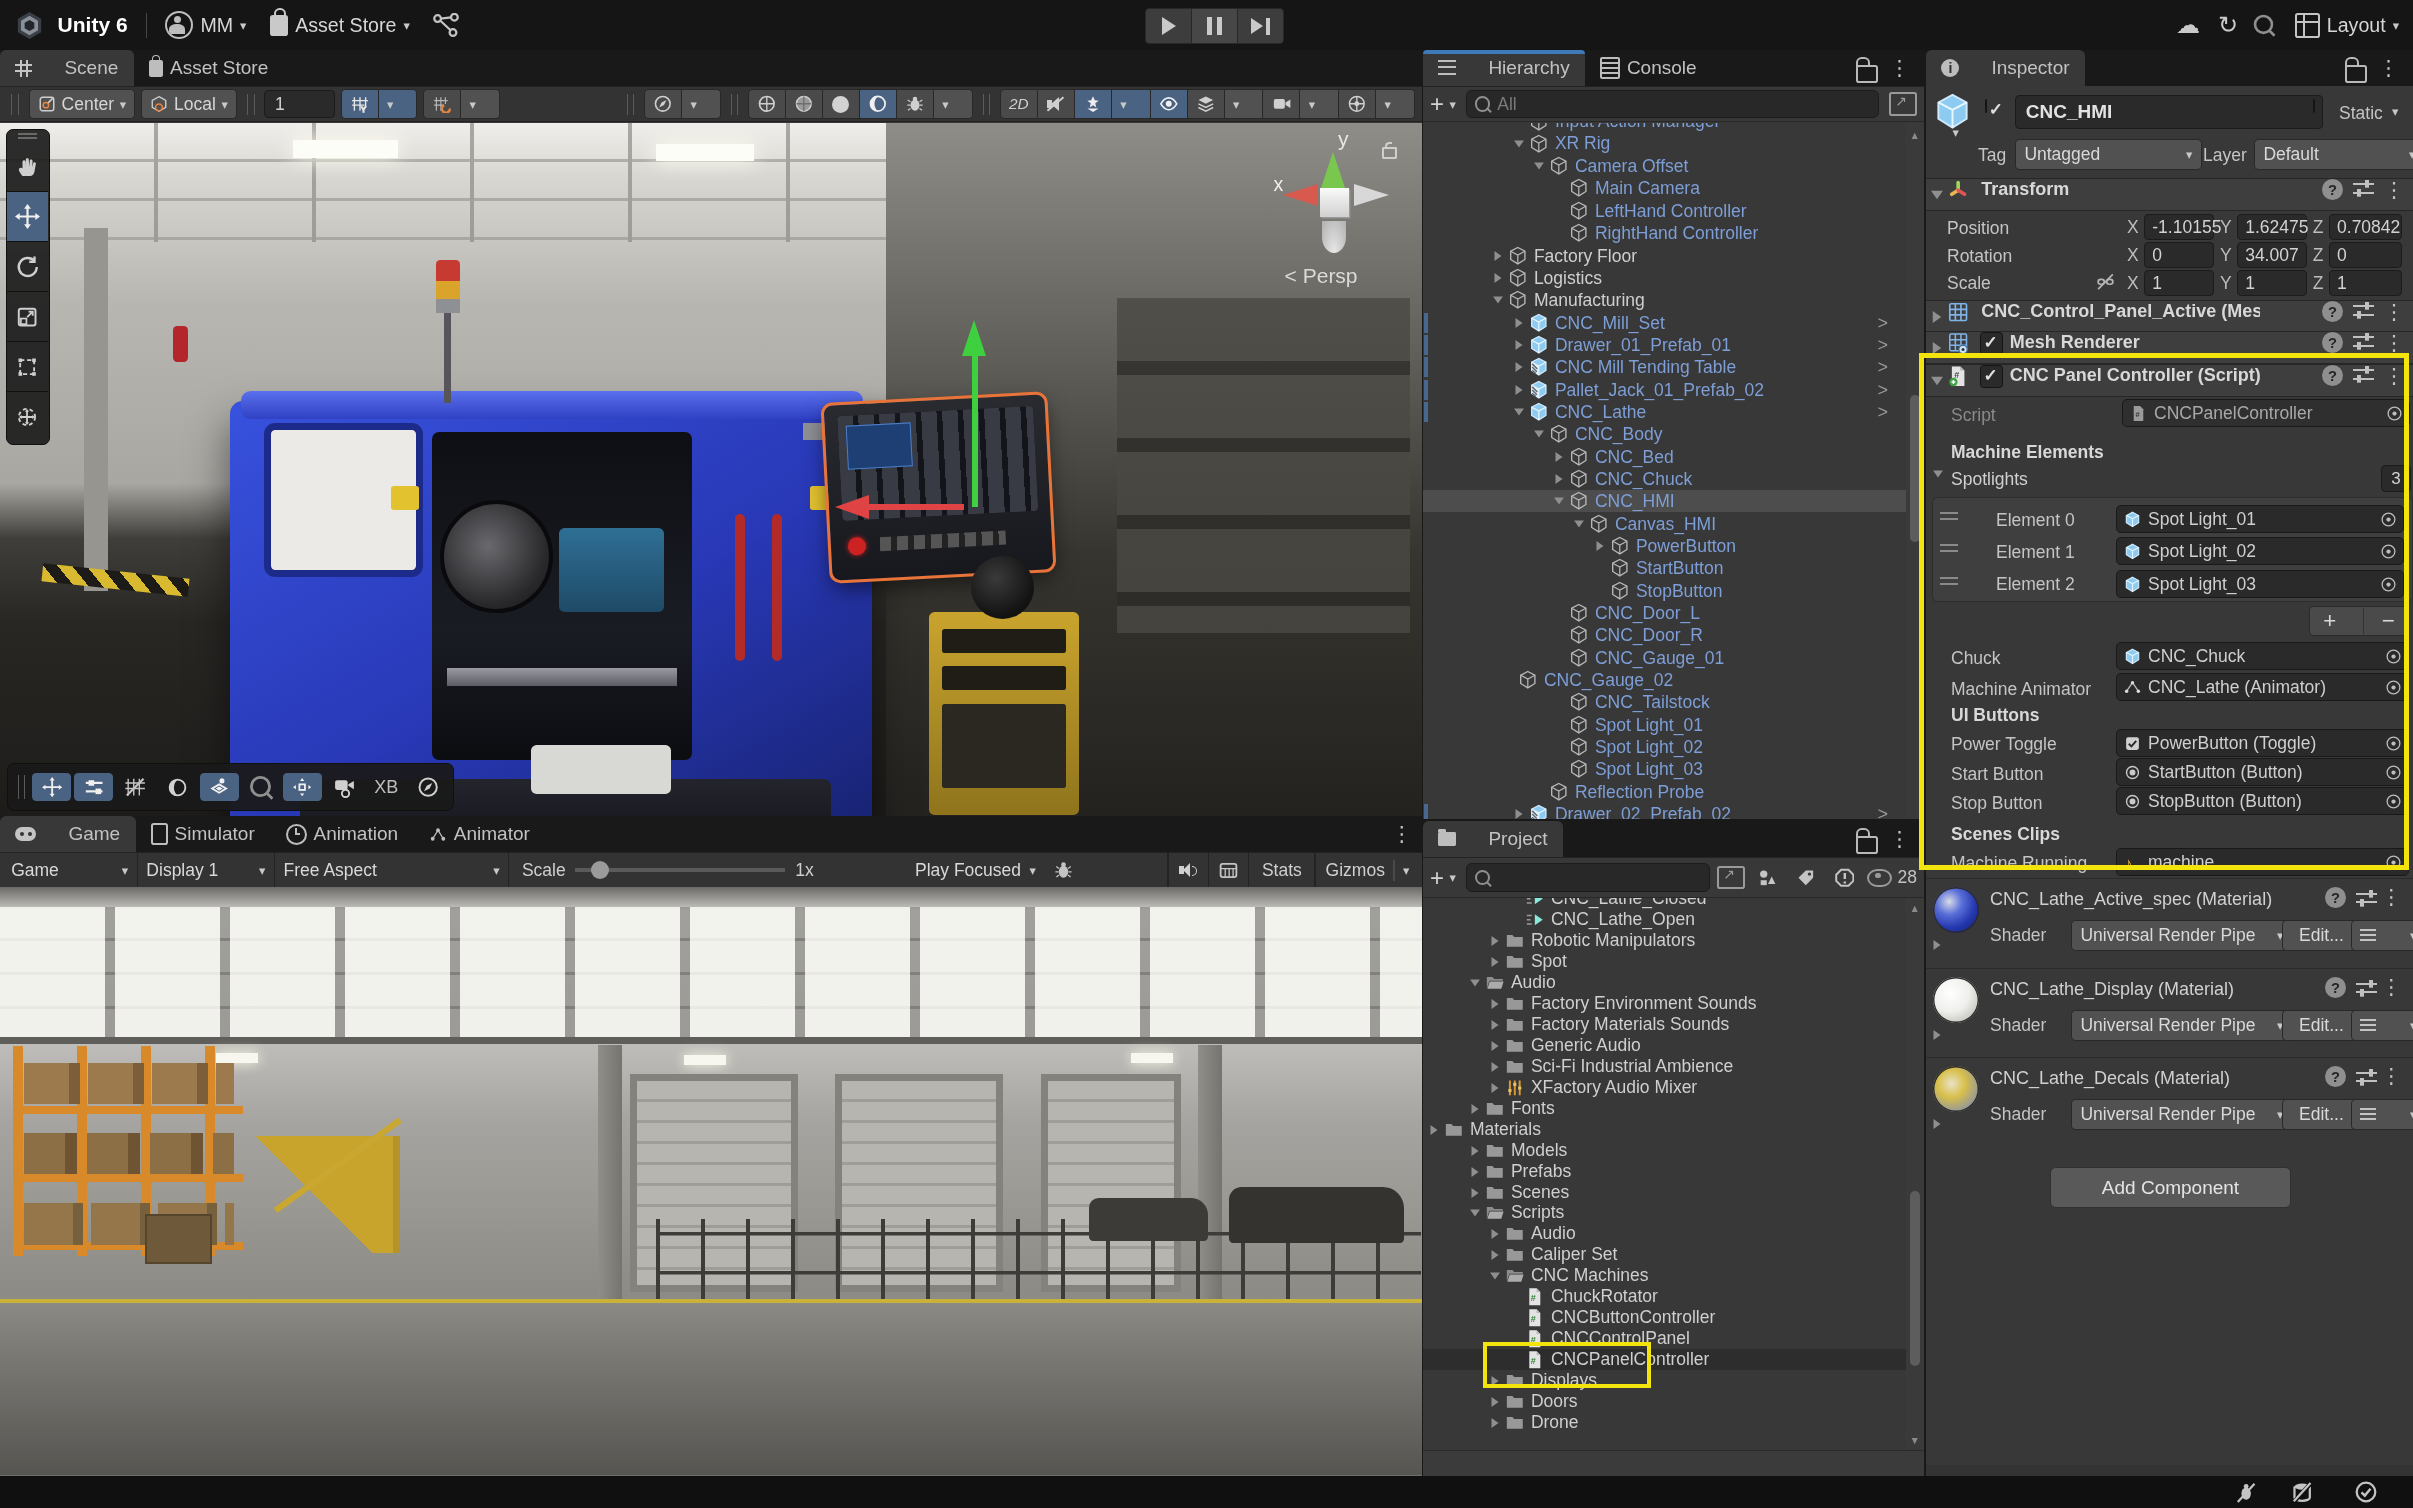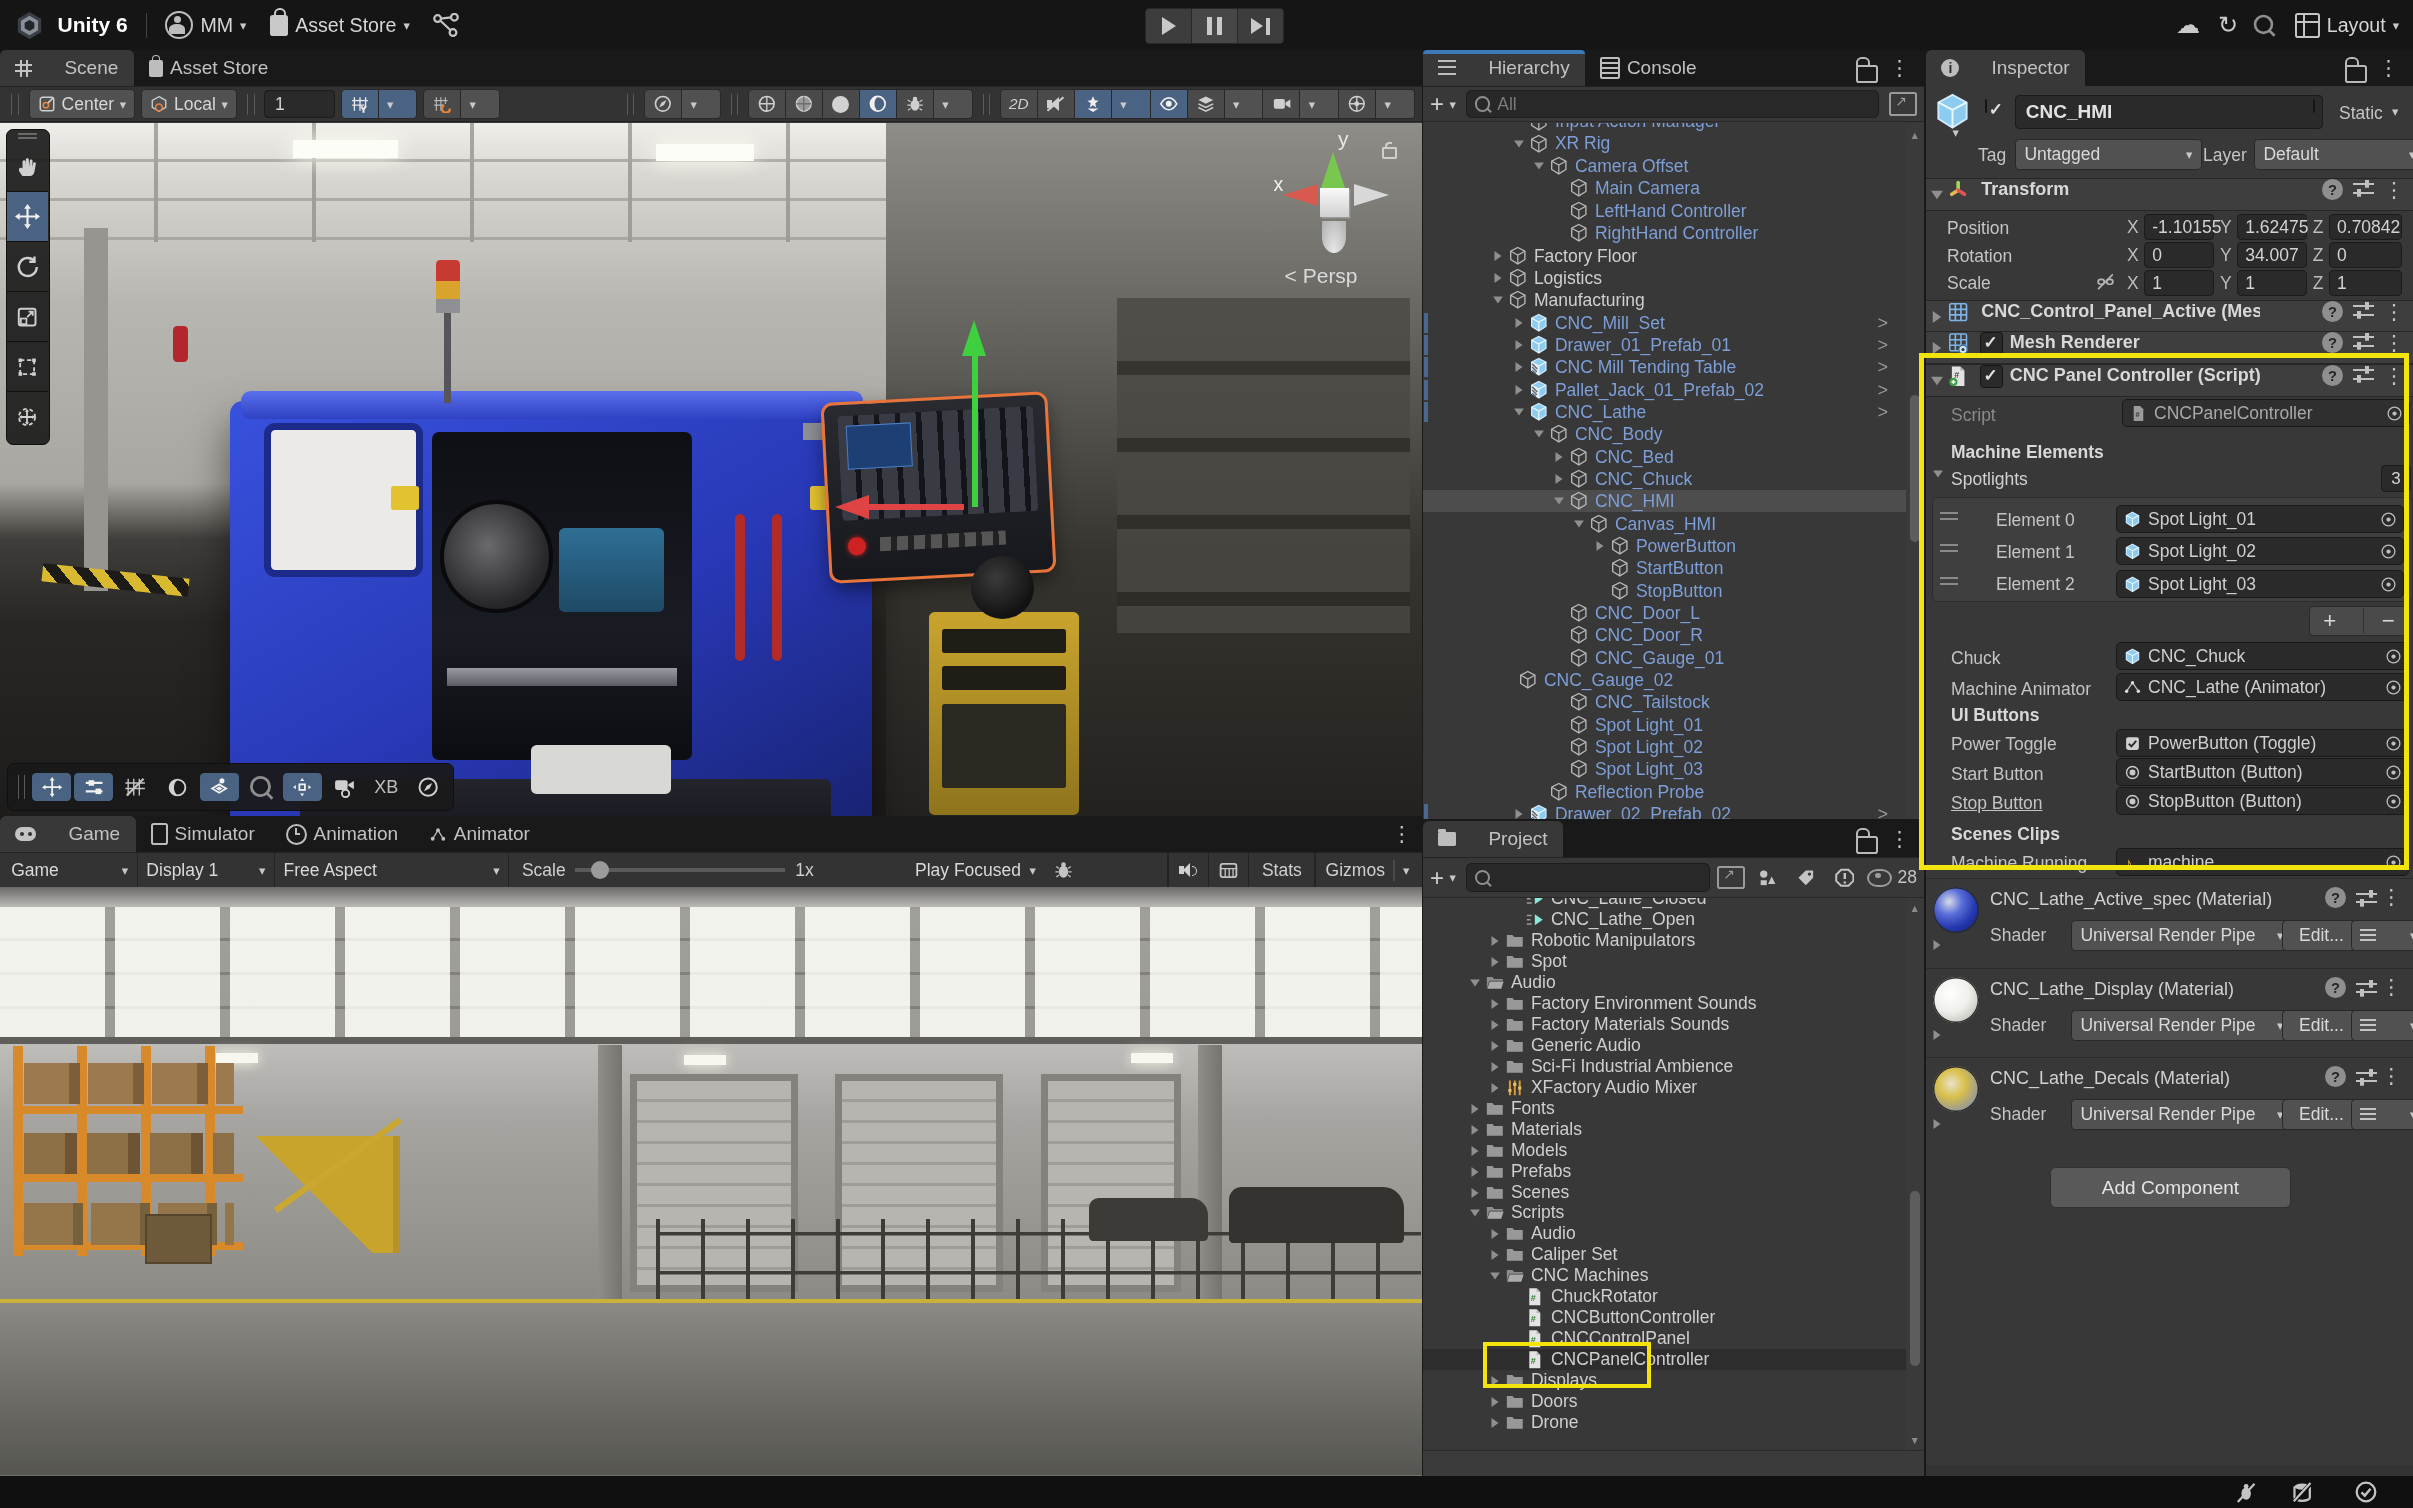--- a/index.html
+++ b/index.html
@@ -1216,21 +1216,21 @@
           <span class="arr">
             <span class="tri-c" style="transform:scale(.7);"></span>
           </span>
           <span class="ticon" style="position: relative;">
             <svg viewBox="0 0 16 16">
               <path d="M1.5 3.2h4.6l1.3 1.8h7.1v7.8H1.5Z" fill="#989898"></path>
             </svg>
           </span>
           <span class="t-wht">Fonts</span>
         </div>
-        <div class="trow" style="top: 221px; height: 21px; padding-left: 41px;">
+        <div class="trow" style="top: 221px; height: 21px; ">
           <span class="arr">
             <span class="tri-c" style="transform:scale(.7);"></span>
           </span>
           <span class="ticon" style="position: relative;">
             <svg viewBox="0 0 16 16">
               <path d="M1.5 3.2h4.6l1.3 1.8h7.1v7.8H1.5Z" fill="#989898"></path>
             </svg>
           </span>
           <span class="t-wht">Materials</span>
         </div>
@@ -1697,21 +1697,21 @@
           <svg viewBox="0 0 16 16">
             <circle cx="8" cy="8" r="5.6" fill="none" stroke="#c9c9c9" stroke-width="1.3"></circle>
             <circle cx="8" cy="8" r="2.8" fill="#c9c9c9"></circle>
           </svg>
         </span>
         <span>StartButton (Button)</span>
         <span class="pick"><svg viewBox="0 0 16 16">
             <circle cx="8" cy="8" r="6" fill="none" stroke="#bdbdbd" stroke-width="1.2"></circle>
             <circle cx="8" cy="8" r="2" fill="#bdbdbd"></circle>
           </svg></span>
-      </div><span class="ilabel" style="left: 25px; top: 743px; text-decoration: underline;">Stop Button</span><div class="ofield" style="left: 190px; top: 737px; width: 293px;">
+      </div><span class="ilabel" style="left: 25px; top: 743px;">Stop Button</span><div class="ofield" style="left: 190px; top: 737px; width: 293px;">
         <span class="ticon" style="width:17px;height:17px;margin:0;">
           <svg viewBox="0 0 16 16">
             <circle cx="8" cy="8" r="5.6" fill="none" stroke="#c9c9c9" stroke-width="1.3"></circle>
             <circle cx="8" cy="8" r="2.8" fill="#c9c9c9"></circle>
           </svg>
         </span>
         <span>StopButton (Button)</span>
         <span class="pick"><svg viewBox="0 0 16 16">
             <circle cx="8" cy="8" r="6" fill="none" stroke="#bdbdbd" stroke-width="1.2"></circle>
             <circle cx="8" cy="8" r="2" fill="#bdbdbd"></circle>

